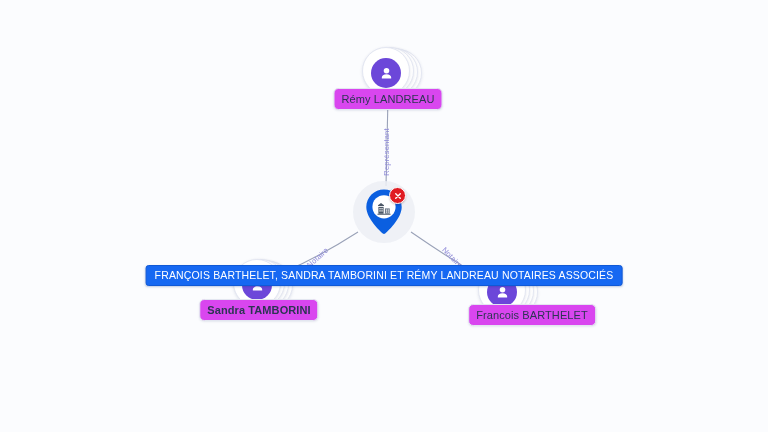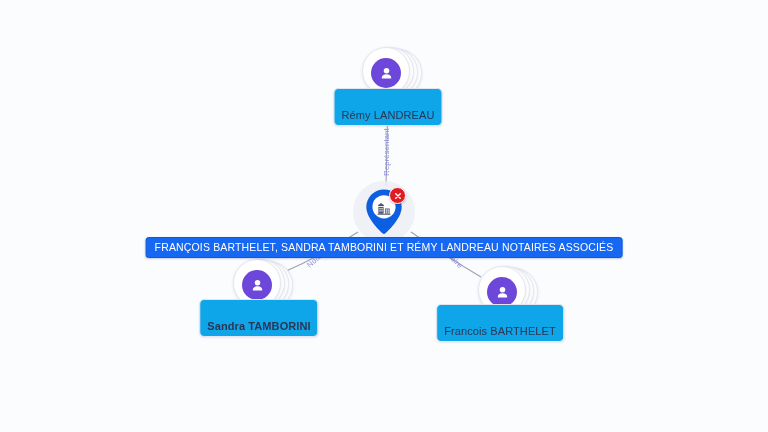--- a/index.html
+++ b/index.html
@@ -69,24 +69,24 @@
     display: flex;
     align-items: center;
     justify-content: center;
   }
   .avatar-circle svg { display: block; }
 
   .node-label {
     position: absolute;
     transform: translate(-50%, 0);
     white-space: nowrap;
-    background: #0ea5e9;
+    background: #d946ef;
     border: 1px solid #e3e6f0;
     border-radius: 5px;
-    padding: 20px 7px 4px 7px;
+    padding: 4px 7px 4px 7px;
     font-size: 11px;
     line-height: 12px;
     color: #2c3553;
     box-shadow: 0 1px 2px rgba(40,55,110,0.10);
     letter-spacing: 0.1px;
   }
 
   
   #company-node {
     position: absolute;
@@ -144,20 +144,21 @@
     white-space: nowrap;
     background: #1668f2;
     border: 1px solid #1059d6;
     border-radius: 3px;
     color: #ffffff;
     font-size: 10.5px;
     line-height: 12px;
     letter-spacing: 0.15px;
     padding: 3px 8px 4px 8px;
     box-shadow: 0 1px 2px rgba(10,50,140,0.25);
+    margin-top: 28px;
   }
 
   
   .edge-label {
     position: absolute;
     white-space: nowrap;
     font-size: 7.5px;
     line-height: 8px;
     color: #8f8ad8;
     letter-spacing: 0.2px;
@@ -223,21 +224,21 @@
       <div class="stack-card c0">
         <div class="avatar-circle">
           <svg width="17" height="17" viewBox="0 0 24 24" fill="#ffffff">
             <circle cx="12" cy="8" r="3.9"></circle>
             <path d="M12 13.2c-4.1 0-6.6 2.3-6.6 4.6V19h13.2v-1.2c0-2.3-2.5-4.6-6.6-4.6z"></path>
           </svg>
         </div>
       </div>
     </div>
   </div>
-  <div class="node-label" style="left:500px; top:304px;">Francois BARTHELET</div>
+  <div class="node-label" style="left:532px; top:304px;">Francois BARTHELET</div>
 
   <div id="company-node" style="left:384px; top:212px;">
     <div class="pin-halo"></div>
     <div class="pin-shape">
       <svg width="42" height="48" viewBox="0 0 42 48" xmlns="http://www.w3.org/2000/svg">
         <path d="M21 1.6C11.2 1.6 3.3 9.4 3.3 19.1c0 11.5 14 24.3 16.5 26.5.7.6 1.7.6 2.4 0 2.5-2.2 16.5-15 16.5-26.5C38.7 9.4 30.8 1.6 21 1.6z" fill="#0b5fe0"></path>
         <circle cx="21" cy="18.8" r="11.6" fill="#ffffff"></circle>
       </svg>
     </div>
     <div class="pin-glyph">

